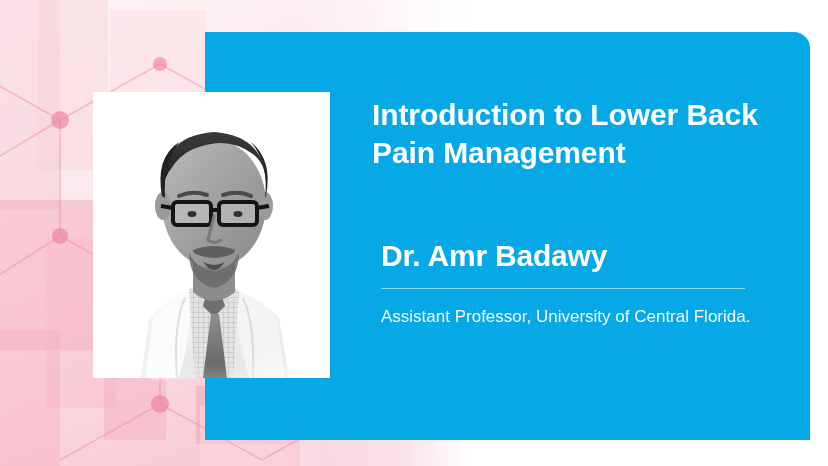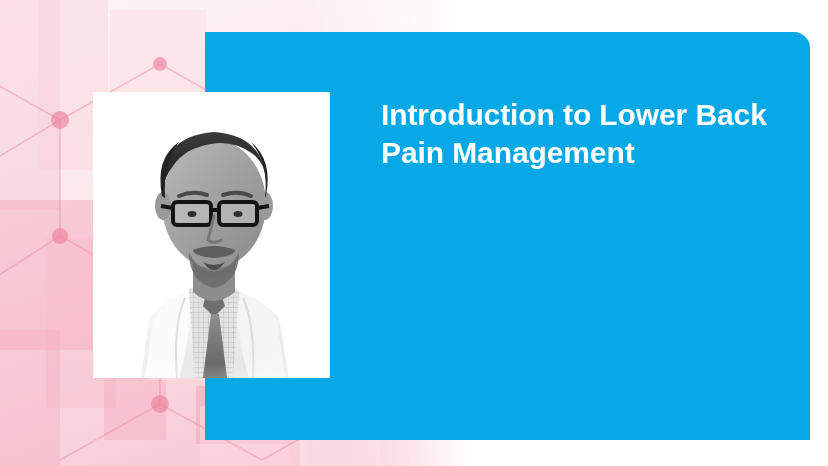--- a/index.html
+++ b/index.html
@@ -56,21 +56,21 @@
   }
   .portrait-svg {
     display: block;
     width: 237px;
     height: 286px;
   }
 
   
   .text-block {
     position: absolute;
-    left: 381px;
+    left: 372px;
     top: 96px;
     width: 400px;
   }
   .slide-title {
     margin: 0;
     color: #ffffff;
     font-size: 30px;
     font-weight: bold;
     line-height: 1.27;
     letter-spacing: -0.1px;
@@ -259,14 +259,19 @@
       <path d="M110 170 Q121 176 132 170 Q126 178 121 178 Q116 178 110 170 Z" fill="#4e4e4e"></path>
 
       <rect width="237" height="286" fill="url(#vignette)"></rect>
     </svg>
   </div>
 
   <div class="text-block">
     <h1 class="slide-title">Introduction to Lower Back Pain Management</h1>
   </div>
 
+  <div class="speaker-block">
+    <h2 class="speaker-name">Dr. Amr Badawy</h2>
+    <div class="divider"></div>
+    <p class="speaker-role">Assistant Professor, University of Central Florida.</p>
+  </div>
 
 </div>
 
 </body></html>

